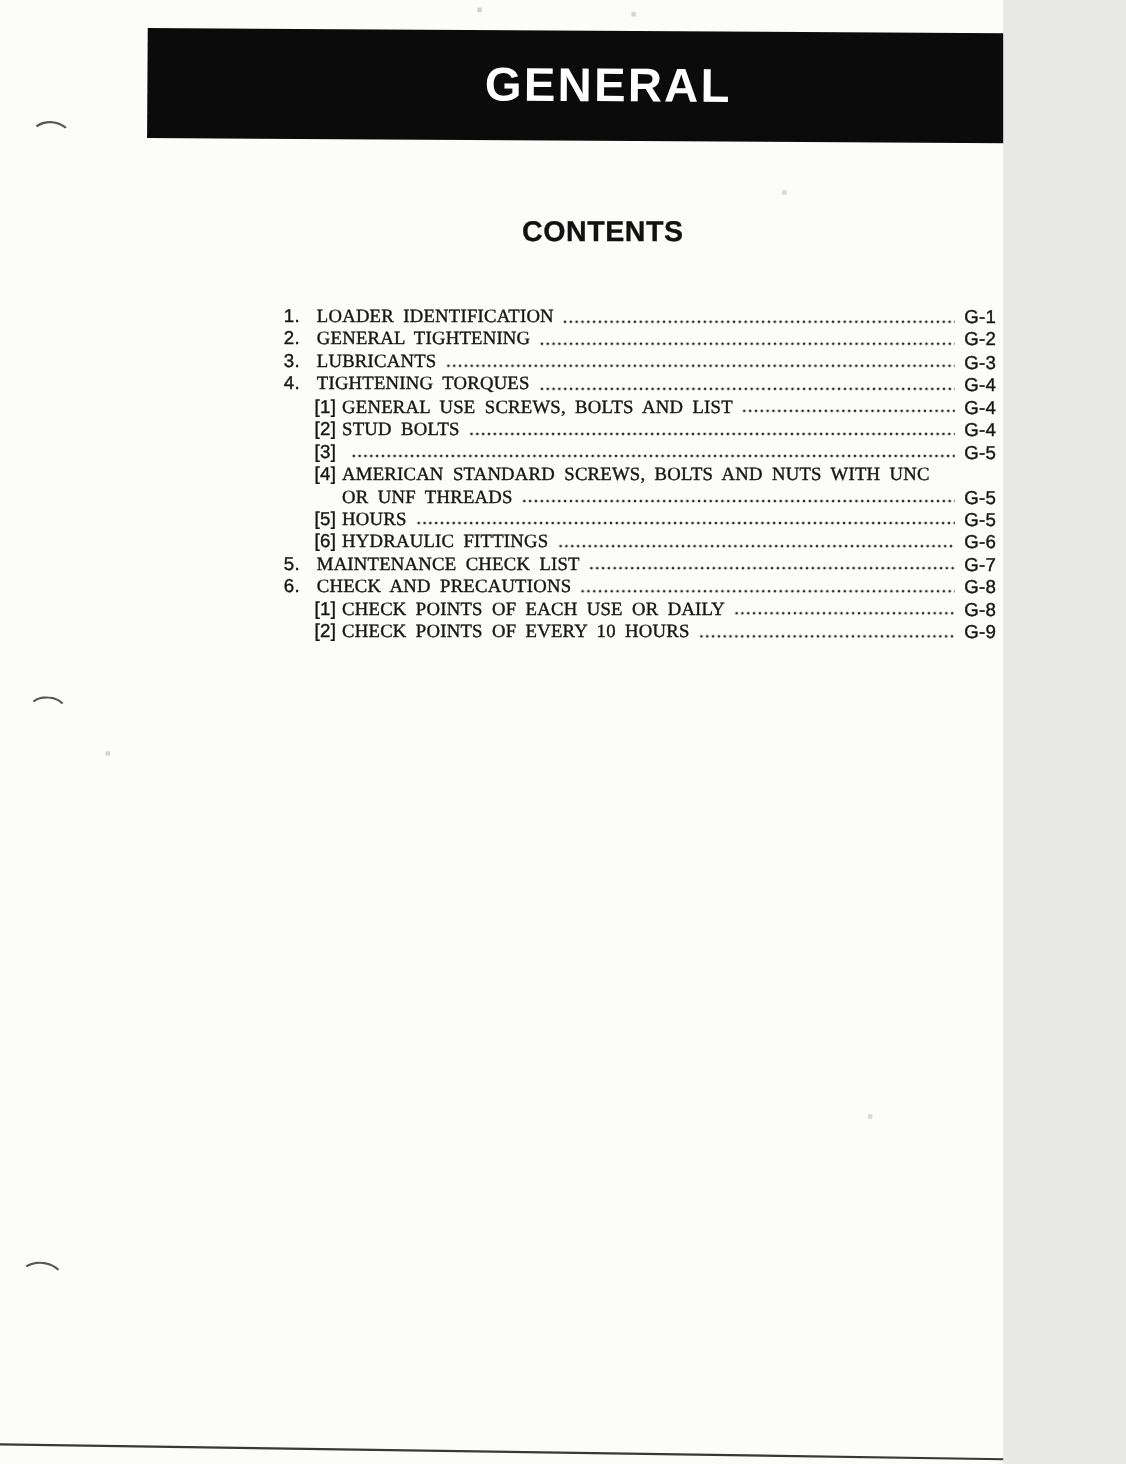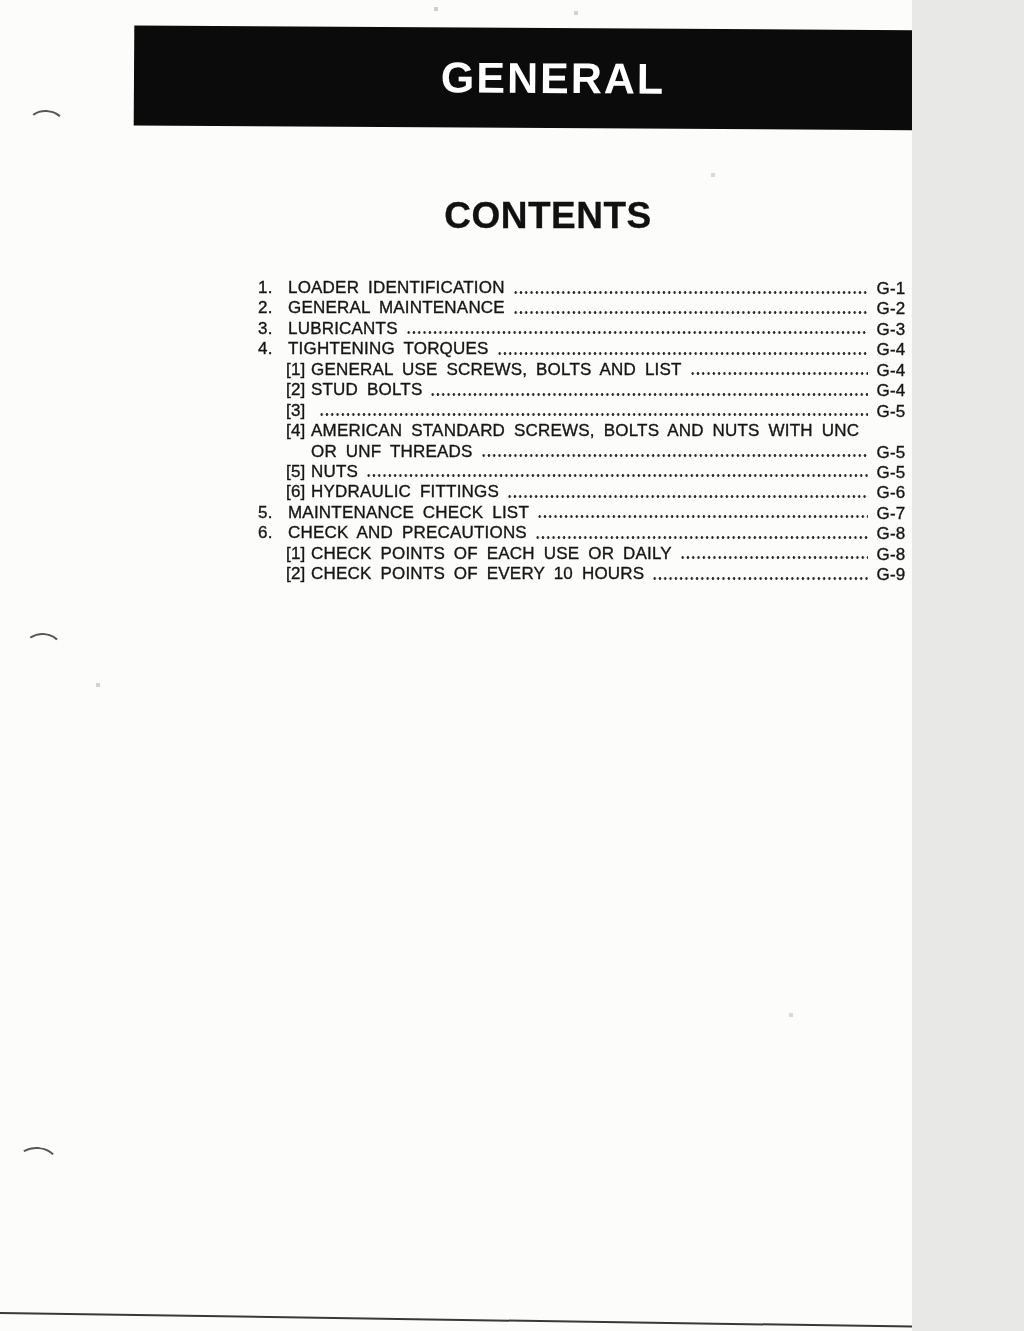--- a/index.html
+++ b/index.html
@@ -17,38 +17,38 @@
     display:flex; align-items:center; justify-content:center;
   }
   .banner-title {
     color:#ffffff; font-size:43px; font-weight:bold;
     letter-spacing:2px; line-height:1;
   }
 
   
   .contents-heading {
     position:absolute; left:218px; top:197px; width:660px;
-    text-align:center; font-size:37px; font-weight:bold;
+    text-align:center; font-size:26px; font-weight:bold;
     letter-spacing:0.5px; color:#111; line-height:1;
     -webkit-text-stroke:0.3px #111;
   }
 
   
   .toc { position:absolute; left:258px; top:278px; width:650px; }
   .row {
     display:flex; align-items:baseline;
     height:20.45px; line-height:20.45px;
     font-size:17px; letter-spacing:0.2px; word-spacing:4px;
     white-space:nowrap; color:#161616;
     -webkit-text-stroke:0.35px #161616;
   }
   .num   { flex:none; width:30px; }
   .sub .num { margin-left:28px; width:25px; }
   .cont  { padding-left:53px; }
-  .title { flex:none; }
+  .title { flex:none;font-family:Liberation Serif, serif; }
   .leader {
     flex:1 1 auto; align-self:stretch; margin:0 6px 0 8px;
     background-image:radial-gradient(circle, #252525 1.1px, transparent 1.5px);
     background-size:5.3px 5.3px; background-repeat:repeat-x;
     background-position:0 11.5px;
   }
   .pref { flex:none; width:34px; position:relative; top:1px; text-align:center; }
 
   
   .arc {
@@ -86,21 +86,21 @@
 
     <div class="row">
       <span class="num">1.</span>
       <span class="title">LOADER IDENTIFICATION</span>
       <span class="leader"></span>
       <span class="pref">G-1</span>
     </div>
 
     <div class="row">
       <span class="num">2.</span>
-      <span class="title">GENERAL MAINTENANCE</span>
+      <span class="title">GENERAL TIGHTENING</span>
       <span class="leader"></span>
       <span class="pref">G-2</span>
     </div>
 
     <div class="row">
       <span class="num">3.</span>
       <span class="title">LUBRICANTS</span>
       <span class="leader"></span>
       <span class="pref">G-3</span>
     </div>
@@ -138,21 +138,21 @@
     </div>
 
     <div class="row cont">
       <span class="title">OR UNF THREADS</span>
       <span class="leader"></span>
       <span class="pref">G-5</span>
     </div>
 
     <div class="row sub">
       <span class="num">[5]</span>
-      <span class="title">NUTS</span>
+      <span class="title">HOURS</span>
       <span class="leader"></span>
       <span class="pref">G-5</span>
     </div>
 
     <div class="row sub">
       <span class="num">[6]</span>
       <span class="title">HYDRAULIC FITTINGS</span>
       <span class="leader"></span>
       <span class="pref">G-6</span>
     </div>

